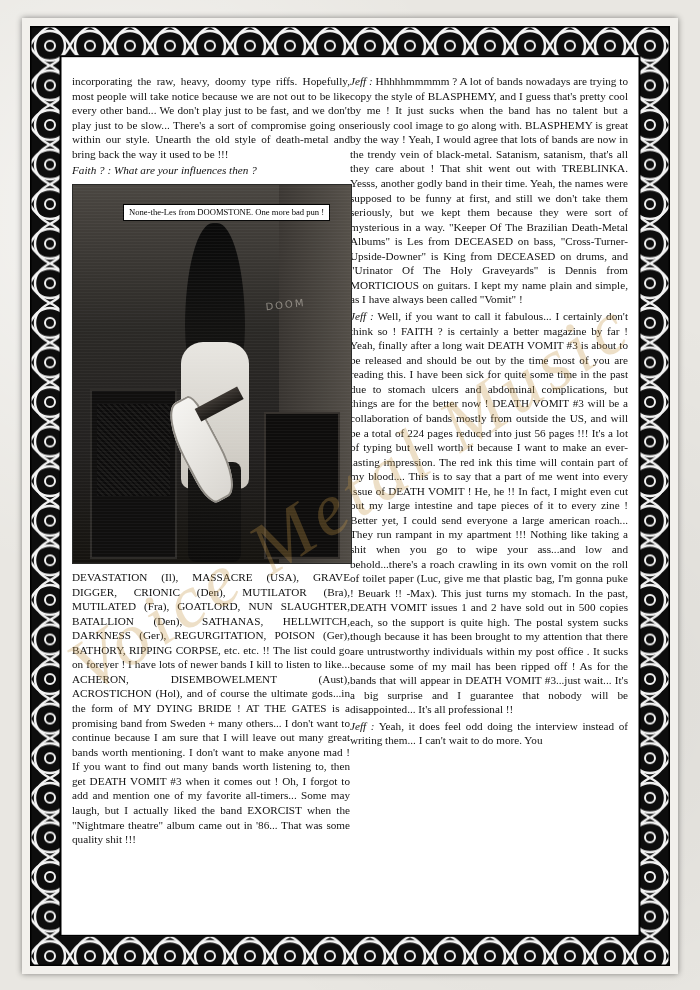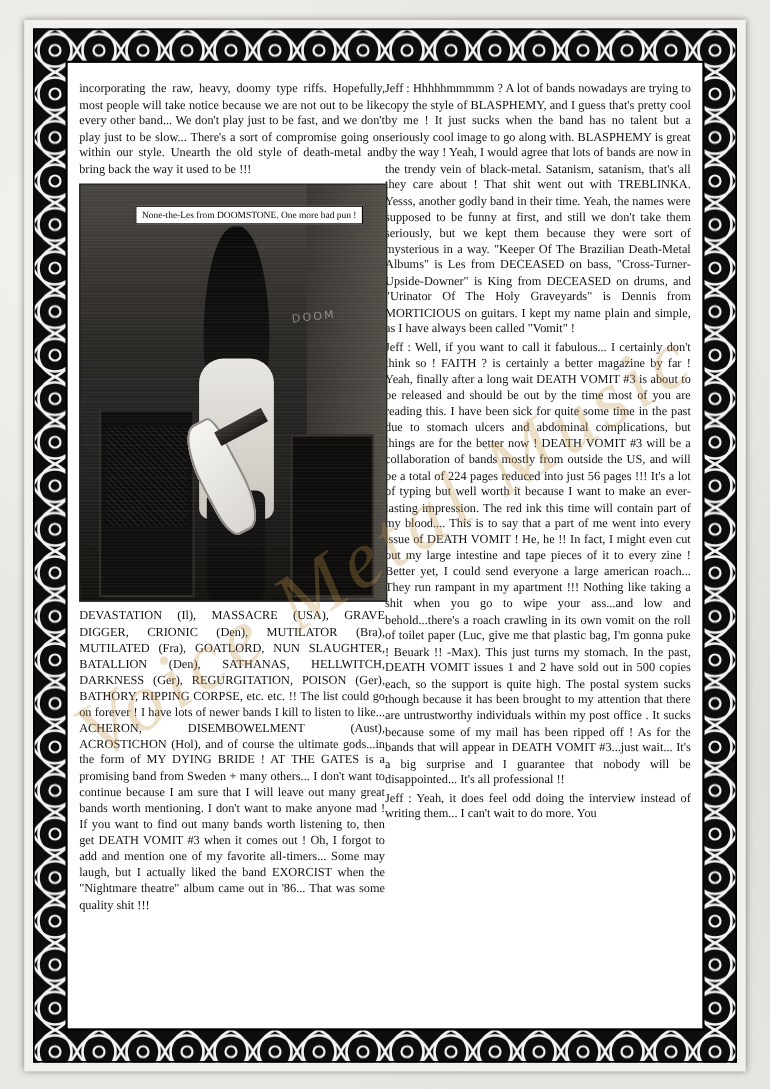--- a/index.html
+++ b/index.html
@@ -43,21 +43,21 @@
     width:50%;
     font-size:11.2px;
     line-height:1.30;
     color:#111;
     text-align:justify;
     hyphens:auto;
     -webkit-hyphens:auto;
   }
   .col p{margin:0 0 2px 0;}
   .q{font-style:italic;}
-  .spk{}
+  .spk{font-style:italic;}
   .photo{
     margin:6px 0 6px 0;
     width:100%;
     height:378px;
     position:relative;
     background:#1d1c1a;
     overflow:hidden;
     border:1px solid #2a2a28;
   }
   .photo .bg{
@@ -172,20 +172,21 @@
         <rect x="610" y="0" width="30" height="950" fill="url(#kn)"></rect>
         <rect x="0.5" y="0.5" width="639" height="949" fill="none" stroke="#000" stroke-width="2"></rect>
         <rect x="30.5" y="30.5" width="579" height="889" fill="none" stroke="#000" stroke-width="2"></rect>
       </svg>
     </div>
 
     <div class="content">
 
       <div class="col">
         <p>incorporating the raw, heavy, doomy type riffs. Hopefully, most people will take notice because we are not out to be like every other band... We don't play just to be fast, and we don't play just to be slow... There's a sort of compromise going on within our style. Unearth the old style of death-metal and bring back the way it used to be !!!</p>
+        <p class="q">Faith ? : What are your influences then ?</p>
 
         <div class="photo">
           <div class="bg"></div>
           <div class="wallR"></div>
           <div class="tag">DOOM</div>
           <div class="amp"></div>
           <div class="amp2"></div>
           <div class="figure">
             <div class="hair"></div>
             <div class="body"></div>

